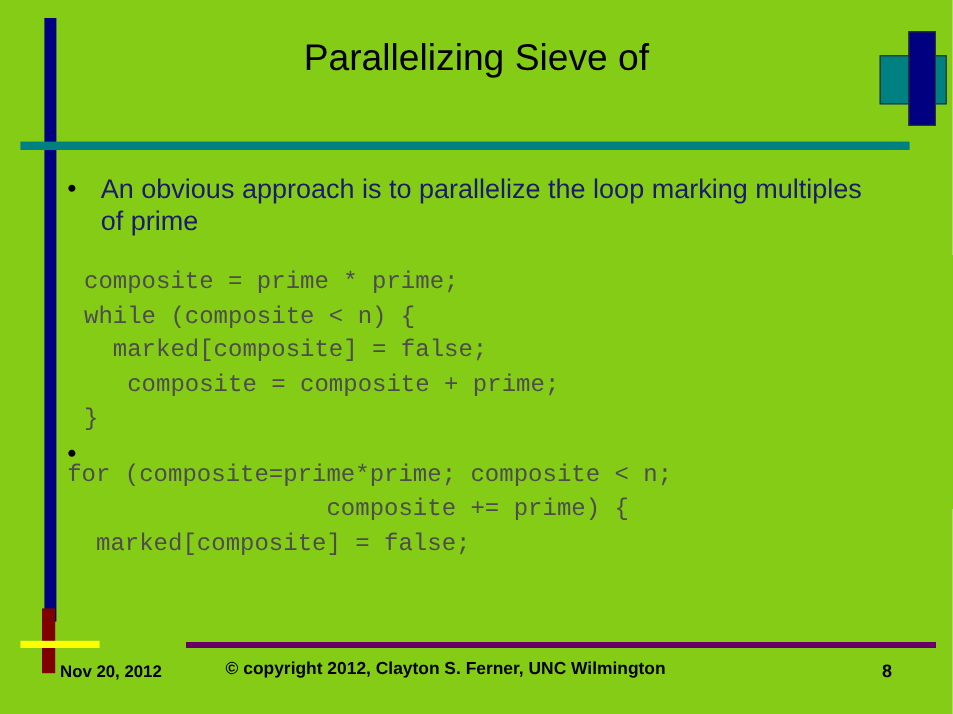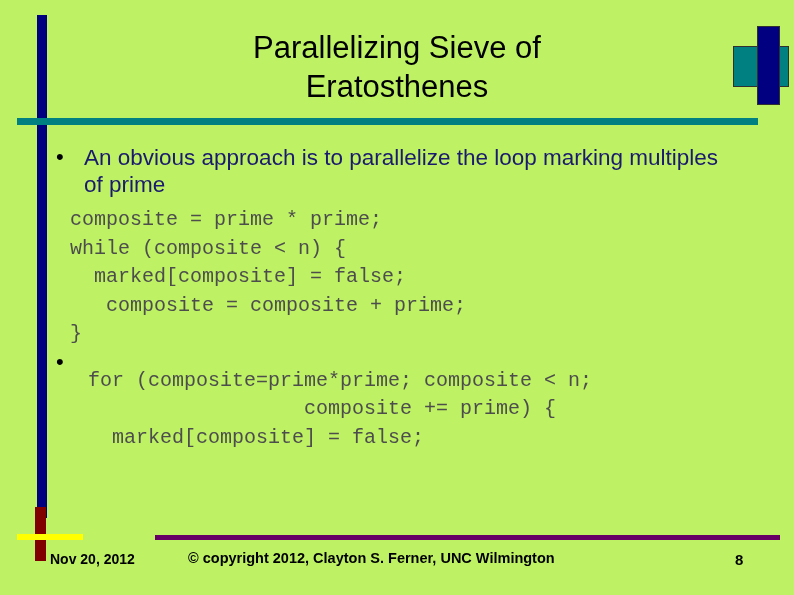--- a/index.html
+++ b/index.html
@@ -7,21 +7,21 @@
     padding: 0;
     background: #ffffff;
   }
   body {
     font-family: "Liberation Sans", sans-serif;
   }
   #slide {
     position: relative;
     width: 794px;
     height: 595px;
-    background: #bef264;
+    background: #84cc16;
     overflow: hidden;
   }
 
   
   .deco-left-bar {
     position: absolute;
     left: 37px;
     top: 15px;
     width: 10px;
     height: 503px;
@@ -121,26 +121,26 @@
   .bullet-2 { margin-top: 0px; }
 
   .code {
     font-family: "Liberation Mono", "DejaVu Sans Mono", monospace;
     font-size: 20px;
     line-height: 28.5px;
     color: #4d4d4d;
     white-space: pre;
   }
   .code-1 {
-    margin-top: 8px;
+    margin-top: 24px;
     padding-left: 70px;
   }
   .code-2 {
     margin-top: 18px;
-    padding-left: 88px;
+    padding-left: 56px;
   }
 
   
   .footer-date {
     position: absolute;
     left: 50px;
     top: 551px;
     font-size: 14px;
     color: #000000;
     font-weight: bold;
@@ -169,21 +169,20 @@
 
 <div id="slide">
 
   <div class="deco-left-bar"></div>
   <div class="deco-tr-teal"></div>
   <div class="deco-tr-navy"></div>
   <div class="deco-title-rule"></div>
 
   <div class="title">
     <span class="title-line">Parallelizing Sieve of</span>
-    <span class="title-line">Eratosthenes</span>
   </div>
 
   <div class="body-area">
 
     <div class="bullet bullet-1">
       <span class="marker">•</span>
       <span>An obvious approach is to parallelize the loop marking multiples of prime</span>
     </div>
 
     <div class="code code-1"><span>composite = prime * prime;</span>

